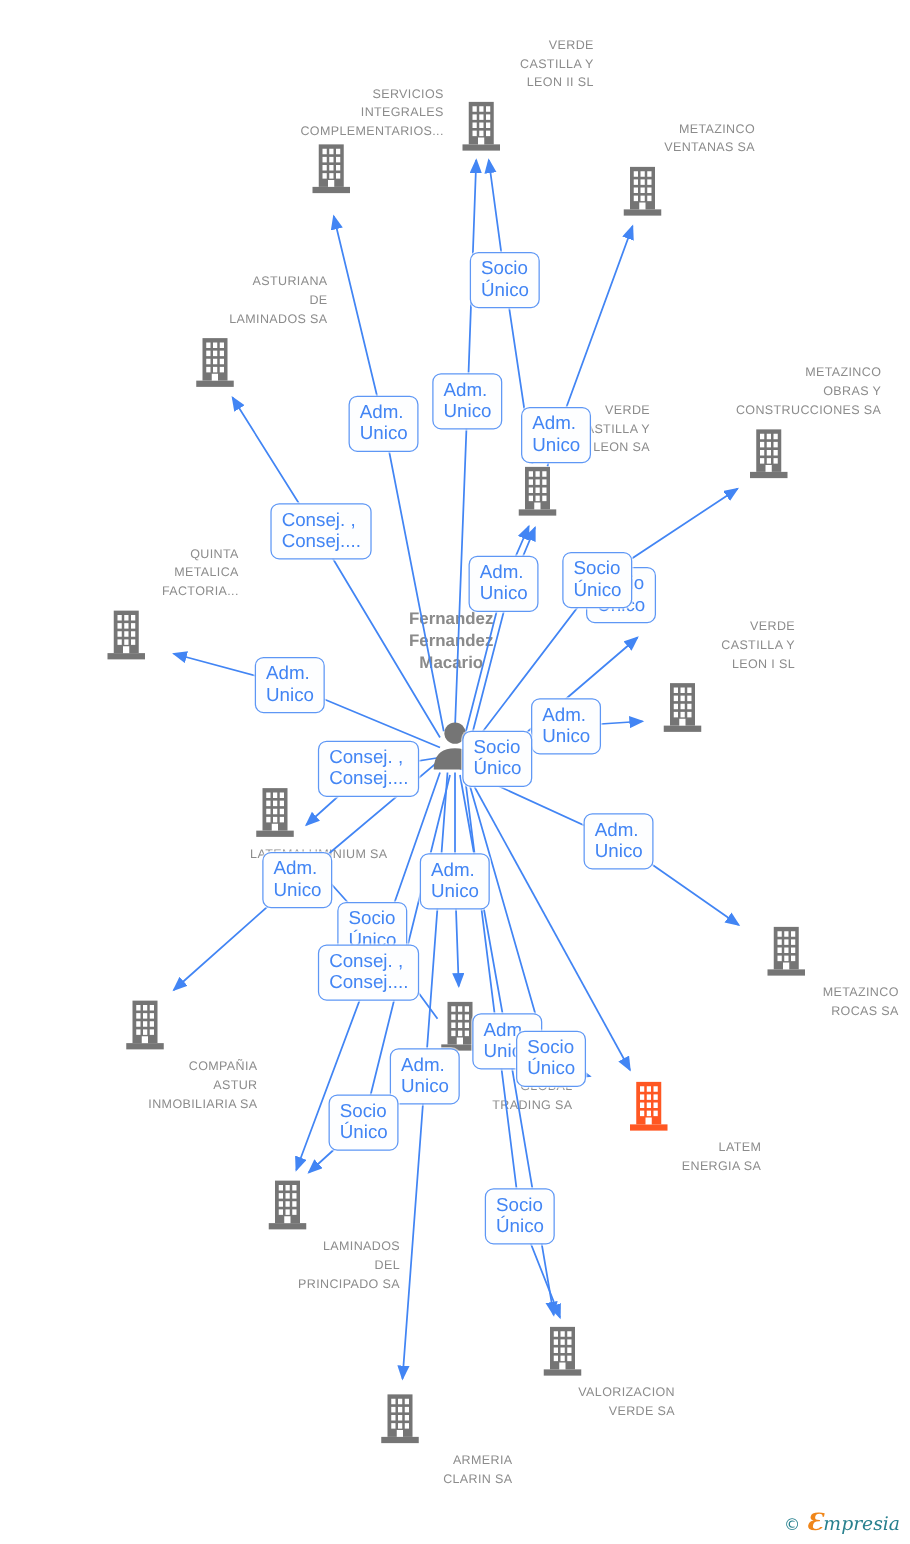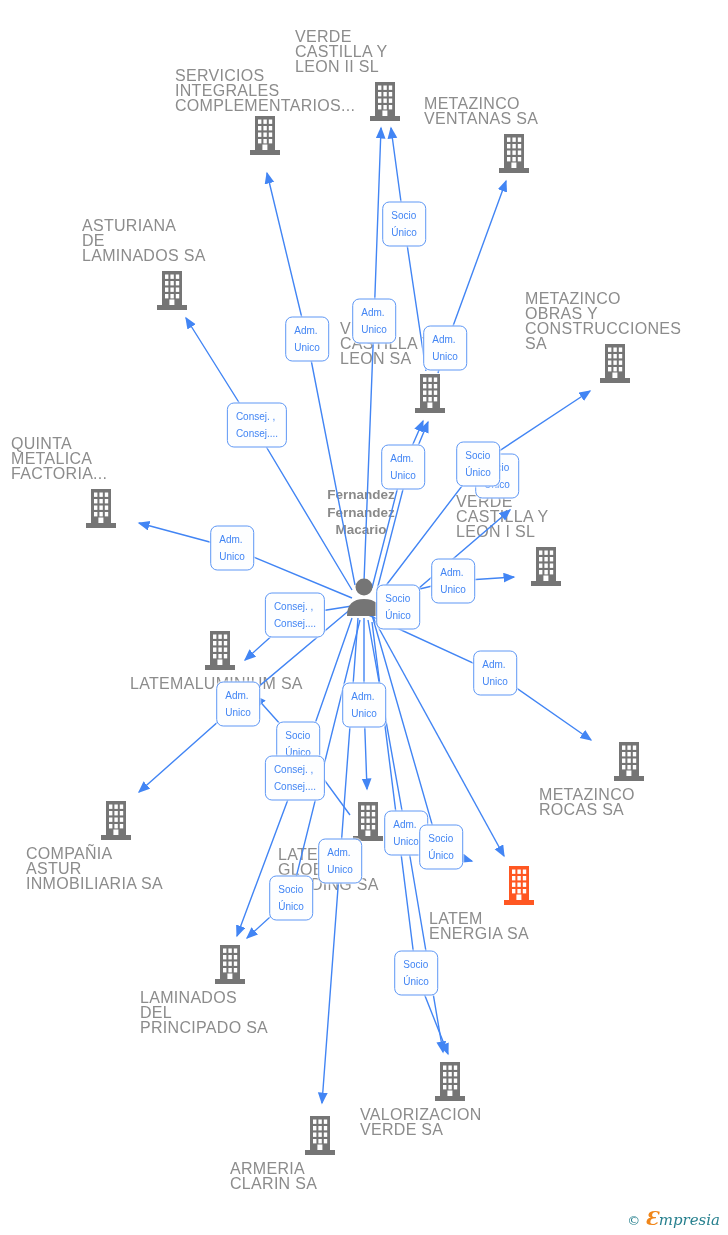--- a/index.html
+++ b/index.html
@@ -1,29 +1,29 @@
 <!DOCTYPE html>
 <html><head>
 <meta charset="utf-8">
 <style>
   html,body{margin:0;padding:0;background:#ffffff;}
   #canvas{position:relative;width:728px;height:1235px;overflow:hidden;background:#fff;
           font-family:"Liberation Sans","DejaVu Sans",sans-serif;}
   #edge-svg{position:absolute;left:0;top:0;z-index:2;}
   .company{position:absolute;z-index:1;}
   .company .bicon{position:absolute;transform:translate(-50%,-50%);}
-  .node-label{position:absolute;transform:translateX(-50%);text-align:left;
-              color:#8C8C8C;font-size:16px;line-height:15px;letter-spacing:.3px;
+  .node-label{position:absolute;transform:translateX(-50%);text-align:right;
+              color:#8C8C8C;font-size:10px;line-height:15px;letter-spacing:.3px;
               width:180px;z-index:1;}
   .person-label{position:absolute;transform:translateX(-50%);text-align:center;
               color:#8A8A8A;font-size:13.5px;line-height:17.5px;width:160px;z-index:1;}
   .person-icon{position:absolute;transform:translate(-50%,-50%);z-index:3;}
   .edge-label{position:absolute;transform:translate(-50%,-50%);z-index:4;
               background:#fdfeff;border:1.6px solid #5e97f5;border-radius:7px;
-              padding:4px 8px 5px 8px;color:#4285F4;font-size:10px;line-height:17px;
+              padding:4px 8px 5px 8px;color:#4285F4;font-size:15px;line-height:17px;
               white-space:nowrap;box-shadow:0 0 0 1px rgba(255,255,255,.6);}
   .edge-label.back{z-index:3;}
   #watermark{position:absolute;right:8px;bottom:6px;z-index:5;
              font-family:"DejaVu Serif","Liberation Serif",serif;font-style:italic;
              font-size:15px;color:#27808E;margin-left:31px;}
   #watermark .ini{color:#F0861A;font-size:19px;font-weight:bold;}
   #watermark .cop{font-style:normal;font-family:"DejaVu Sans",sans-serif;font-size:13px;}
 </style>
 </head>
 <body>

